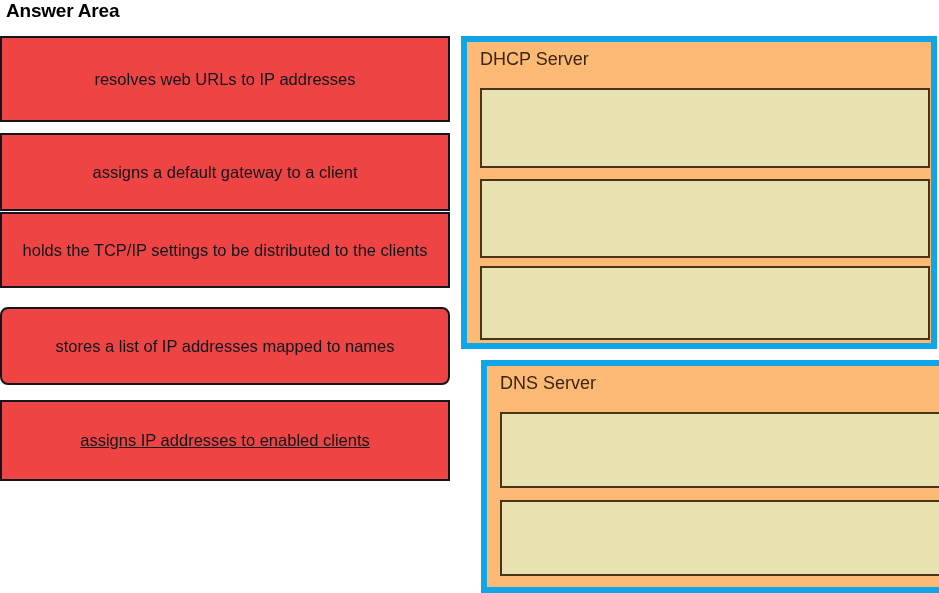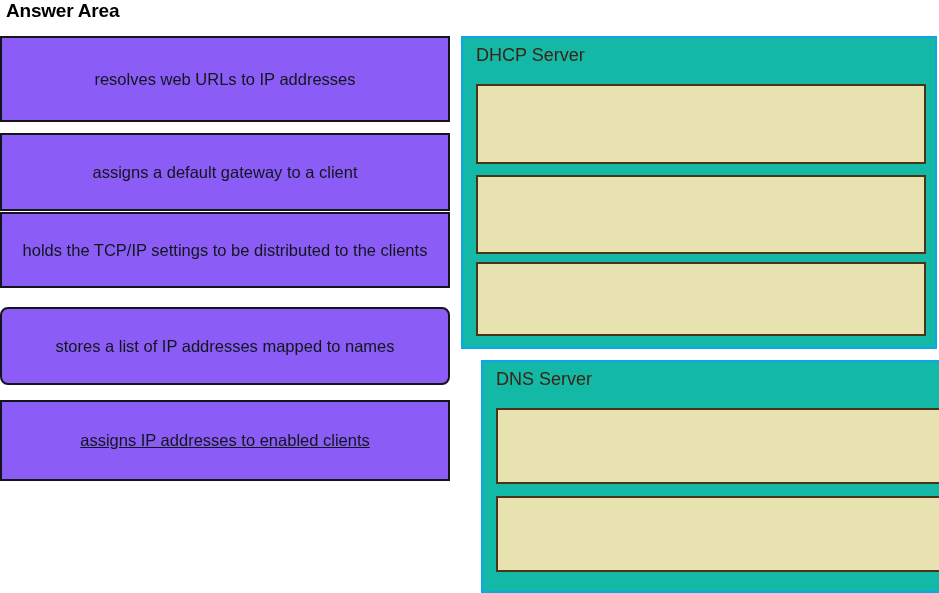--- a/index.html
+++ b/index.html
@@ -31,39 +31,39 @@
     position: absolute;
     left: 0px;
     top: 36px;
     width: 452px;
   }
   .option-tile {
     position: absolute;
     left: 0px;
     width: 450px;
     box-sizing: border-box;
-    background: #8b5cf6;
+    background: #ef4444;
     border: 2px solid #12161c;
     color: #11161c;
     font-size: 16.5px;
     line-height: 21px;
     text-align: center;
     display: flex;
     align-items: center;
     justify-content: center;
     padding: 2px 20px;
   }
   .option-tile .tile-text { display: block; width: 100%; }
 
   
   .server-panel {
     position: absolute;
     box-sizing: border-box;
-    background: #14b8a6;
-    border: 2px solid #0ea5e9;
+    background: #fdba74;
+    border: 6px solid #0ea5e9;
   }
   .server-panel-title {
     position: absolute;
     left: 13px;
     top: 6px;
     font-size: 18px;
     line-height: 22px;
     color: #3a2415;
     white-space: nowrap;
   }

